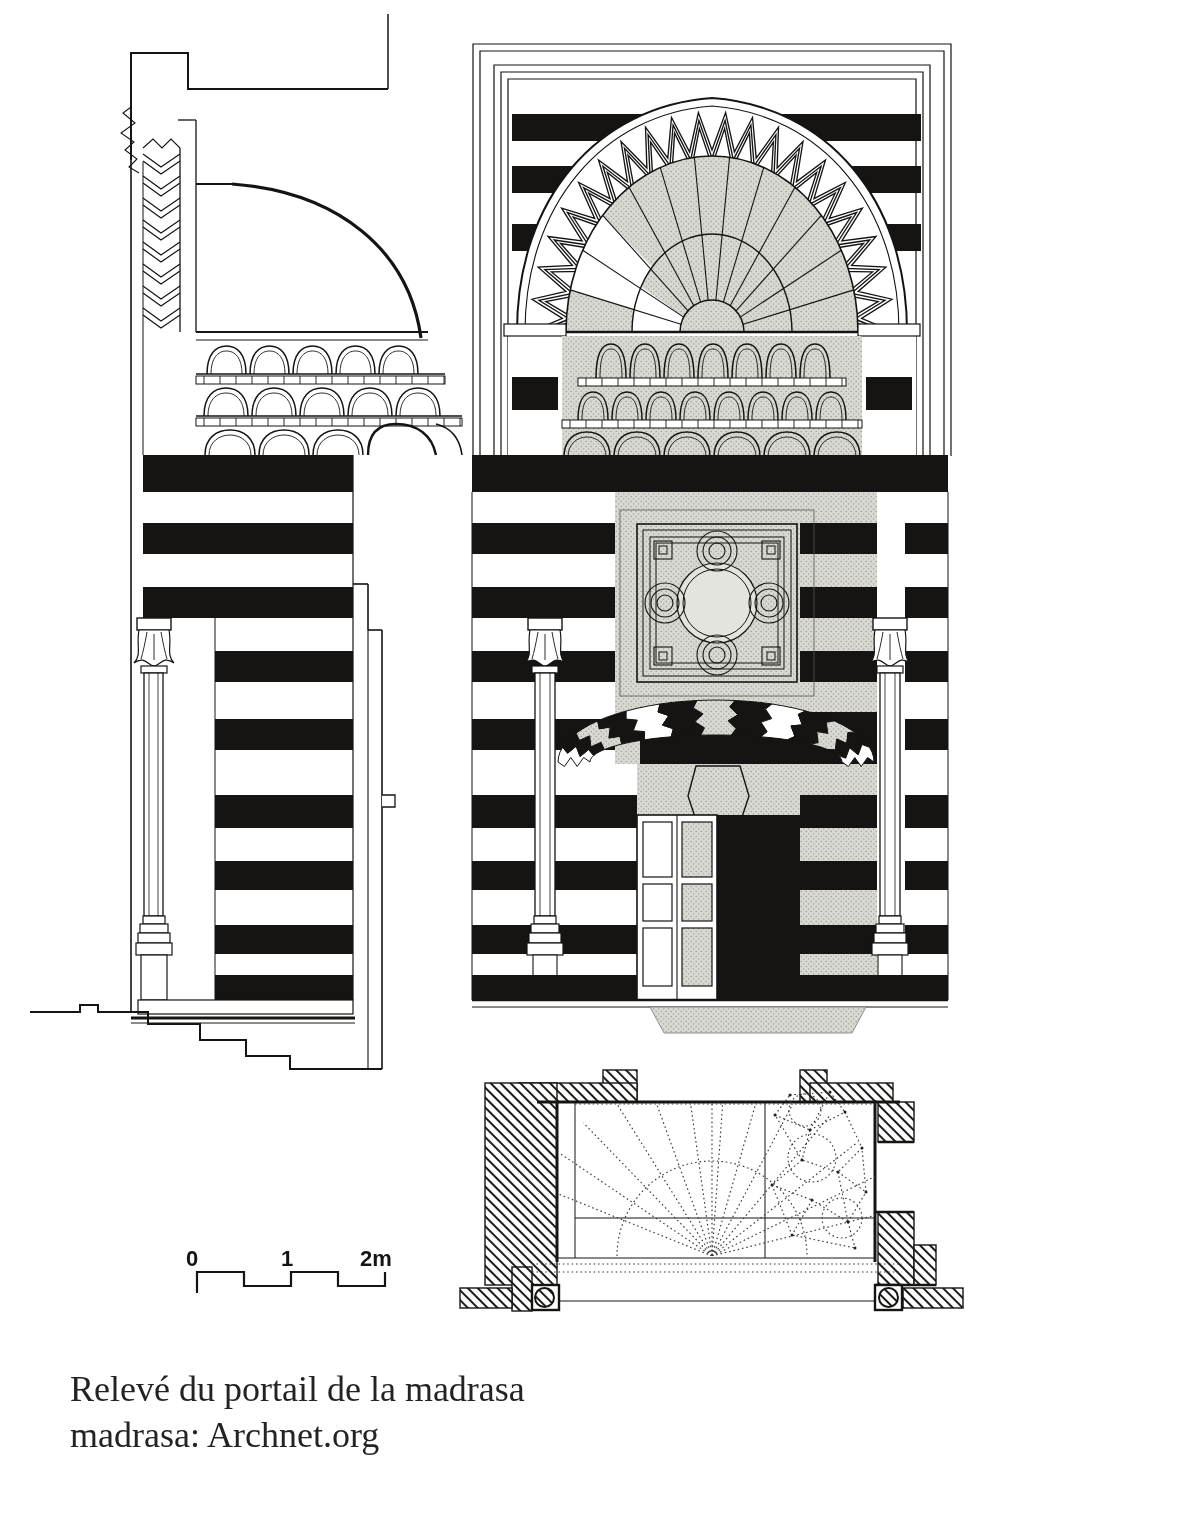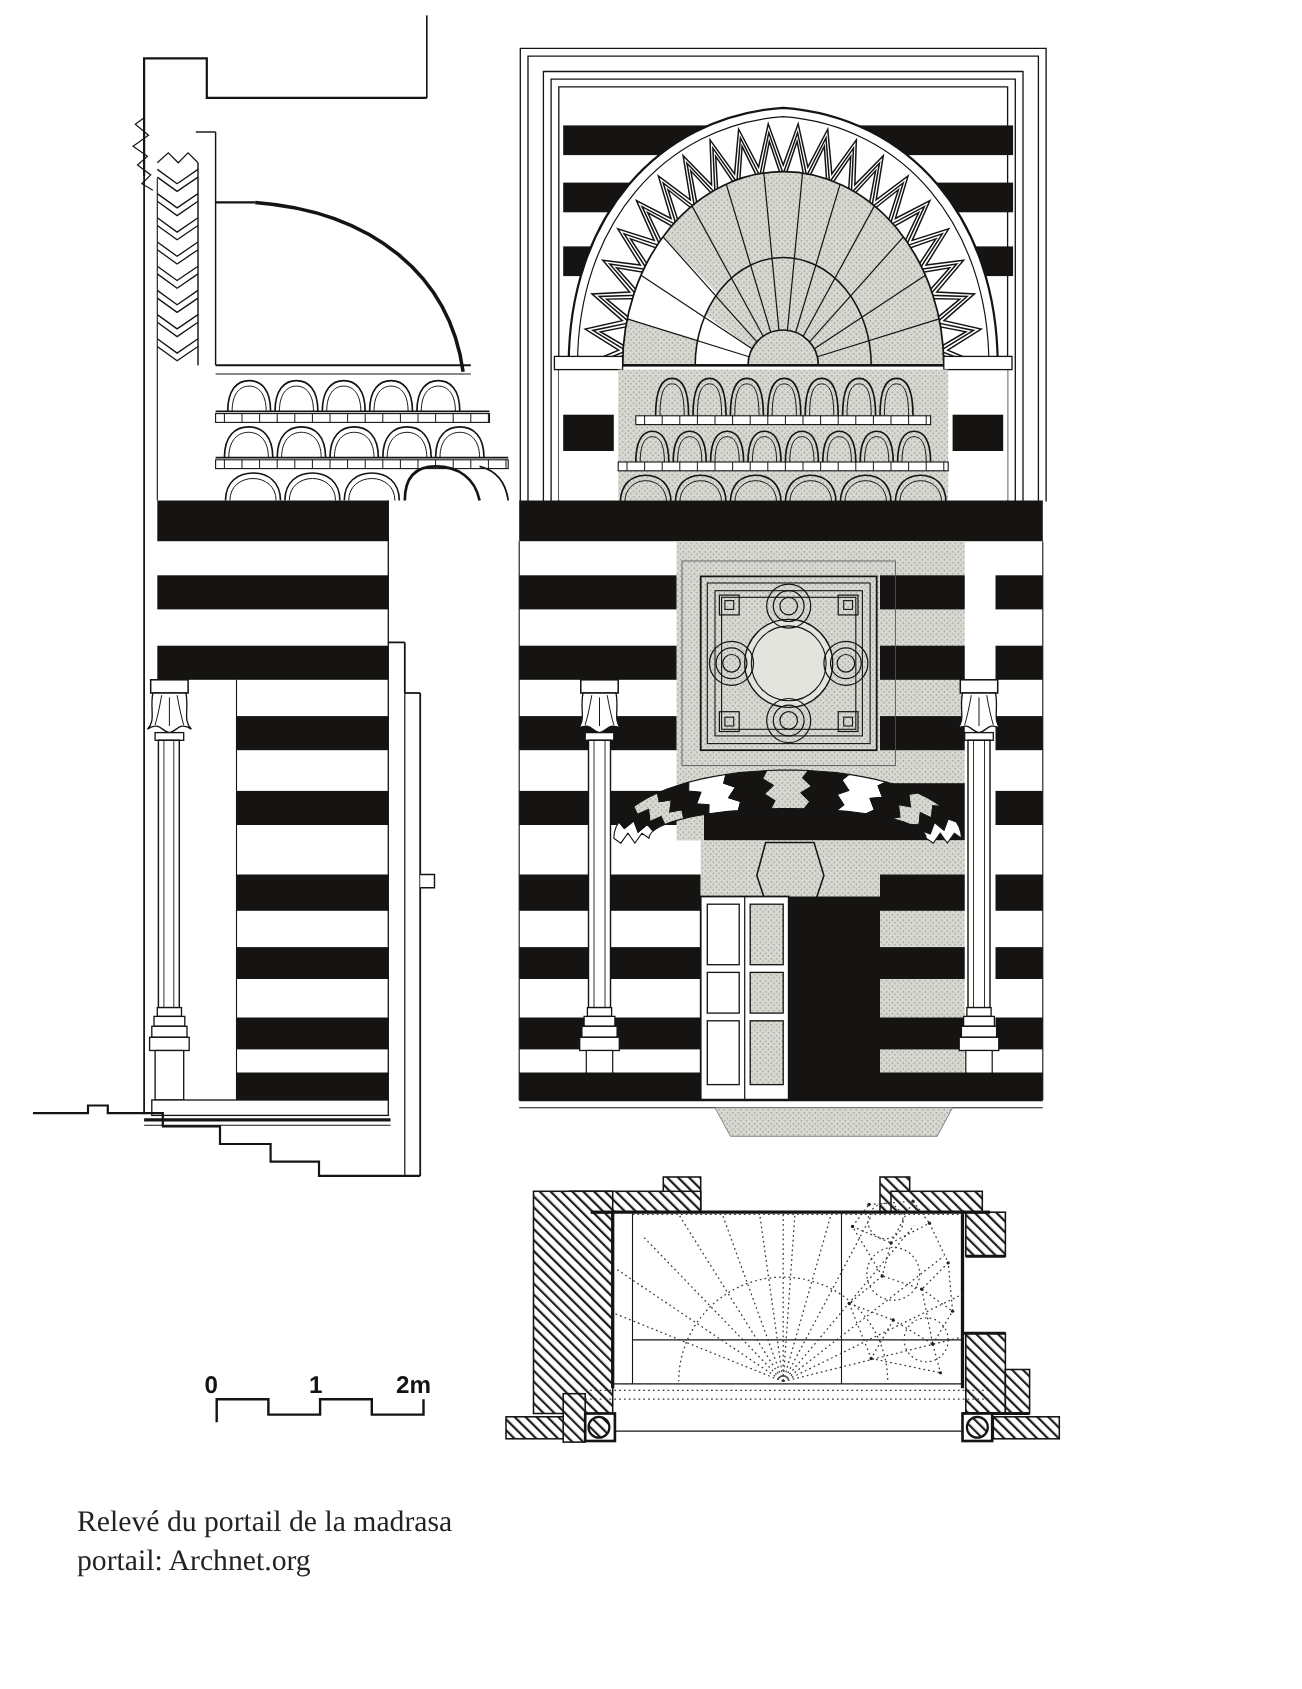--- a/index.html
+++ b/index.html
@@ -1,21 +1,21 @@
 <!DOCTYPE html>
 <html style="--ink: #151413; --paper: #ffffff;"><head>
 <meta charset="utf-8">
 <style>
   html,body{margin:0;padding:0;background:#fff;}
   .page{position:relative;width:1184px;height:1535px;background:var(--paper,#fff);overflow:hidden;
         font-family:"Liberation Serif",serif;}
   .page svg{position:absolute;left:0;top:0;}
   .sbar{fill:none;stroke:var(--ink,#151413);stroke-width:2.2;}
   .slabel{font:bold 22px "Liberation Sans",sans-serif;fill:var(--ink,#151413);}
-  .caption{position:absolute;left:70px;top:1366px;font-size:27px;line-height:1.28;color:#232323;}
+  .caption{position:absolute;left:70px;top:1366px;font-size:36px;line-height:1.28;color:#232323;}
 </style>
 </head>
 <body>
 
 <div class="page">
   <svg id="drawing" width="1184" height="1535" viewBox="0 0 1184 1535">
     <defs>
       <pattern id="stip" width="5" height="5" patternUnits="userSpaceOnUse">
         <rect id="stipBase" width="5" height="5" fill="#d9d9d3"></rect>
         <circle id="stipDot1" cx="1.2" cy="1.6" r="0.75" fill="#9f9e96"></circle>
@@ -526,15 +526,15 @@
         <rect x="532" y="1285" width="27" height="25" fill="#fff" stroke="#151413" stroke-width="2.4"></rect>
         <circle cx="544.5" cy="1297.5" r="9.5" fill="url(#hatch)" stroke="#151413" stroke-width="2"></circle>
         <rect x="875" y="1285" width="27" height="25" fill="#fff" stroke="#151413" stroke-width="2.4"></rect>
         <circle cx="888.5" cy="1297.5" r="9.5" fill="url(#hatch)" stroke="#151413" stroke-width="2"></circle>
         <line x1="559" y1="1301" x2="875" y2="1301" stroke="#151413" stroke-width="1.2"></line>
       </g>
     </svg>
 
   <div class="caption">
     <div>Relevé du portail de la madrasa</div>
-    <div>portail: Archnet.org</div>
+    <div>madrasa: Archnet.org</div>
   </div>
 </div>
 
 </body></html>

